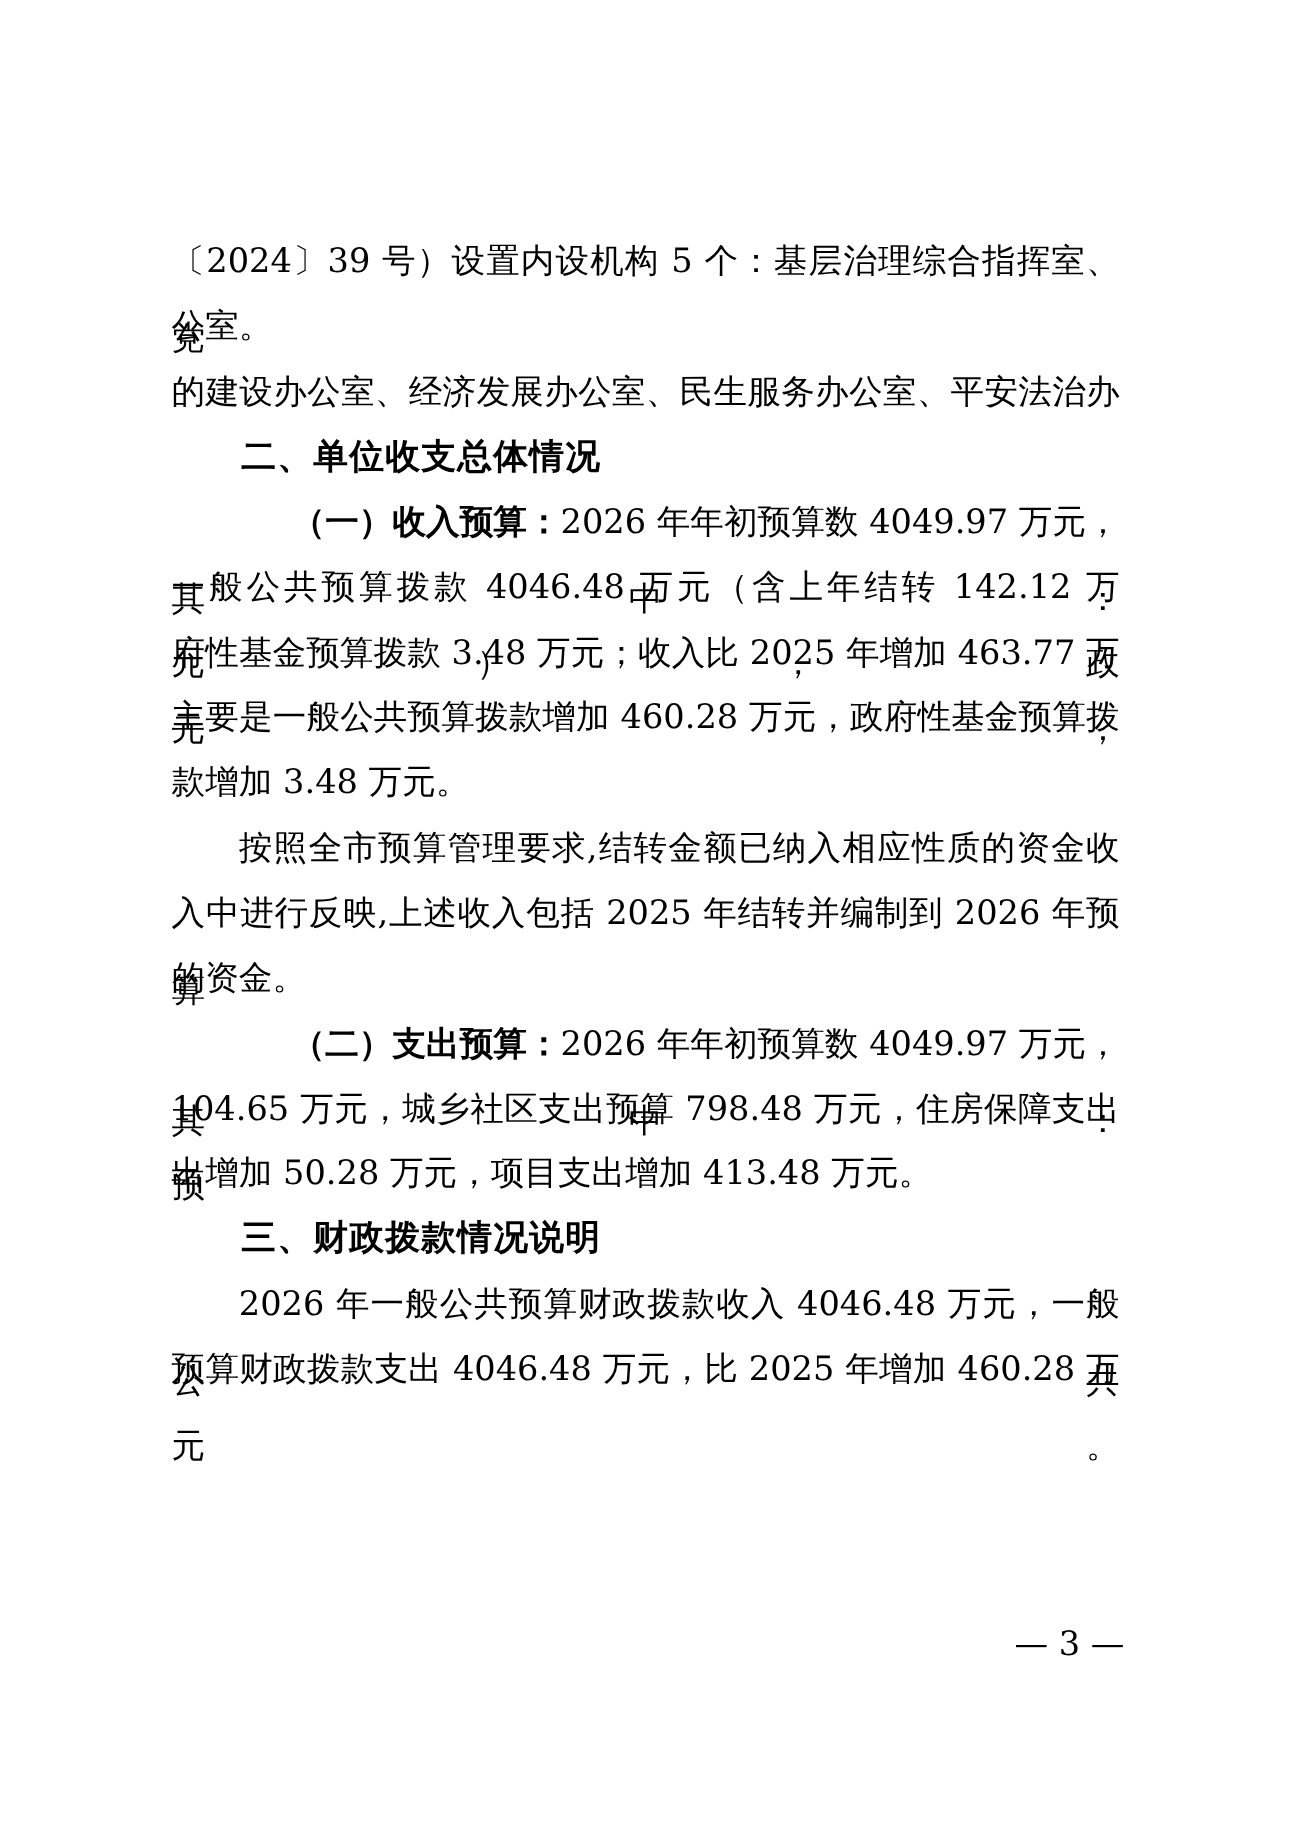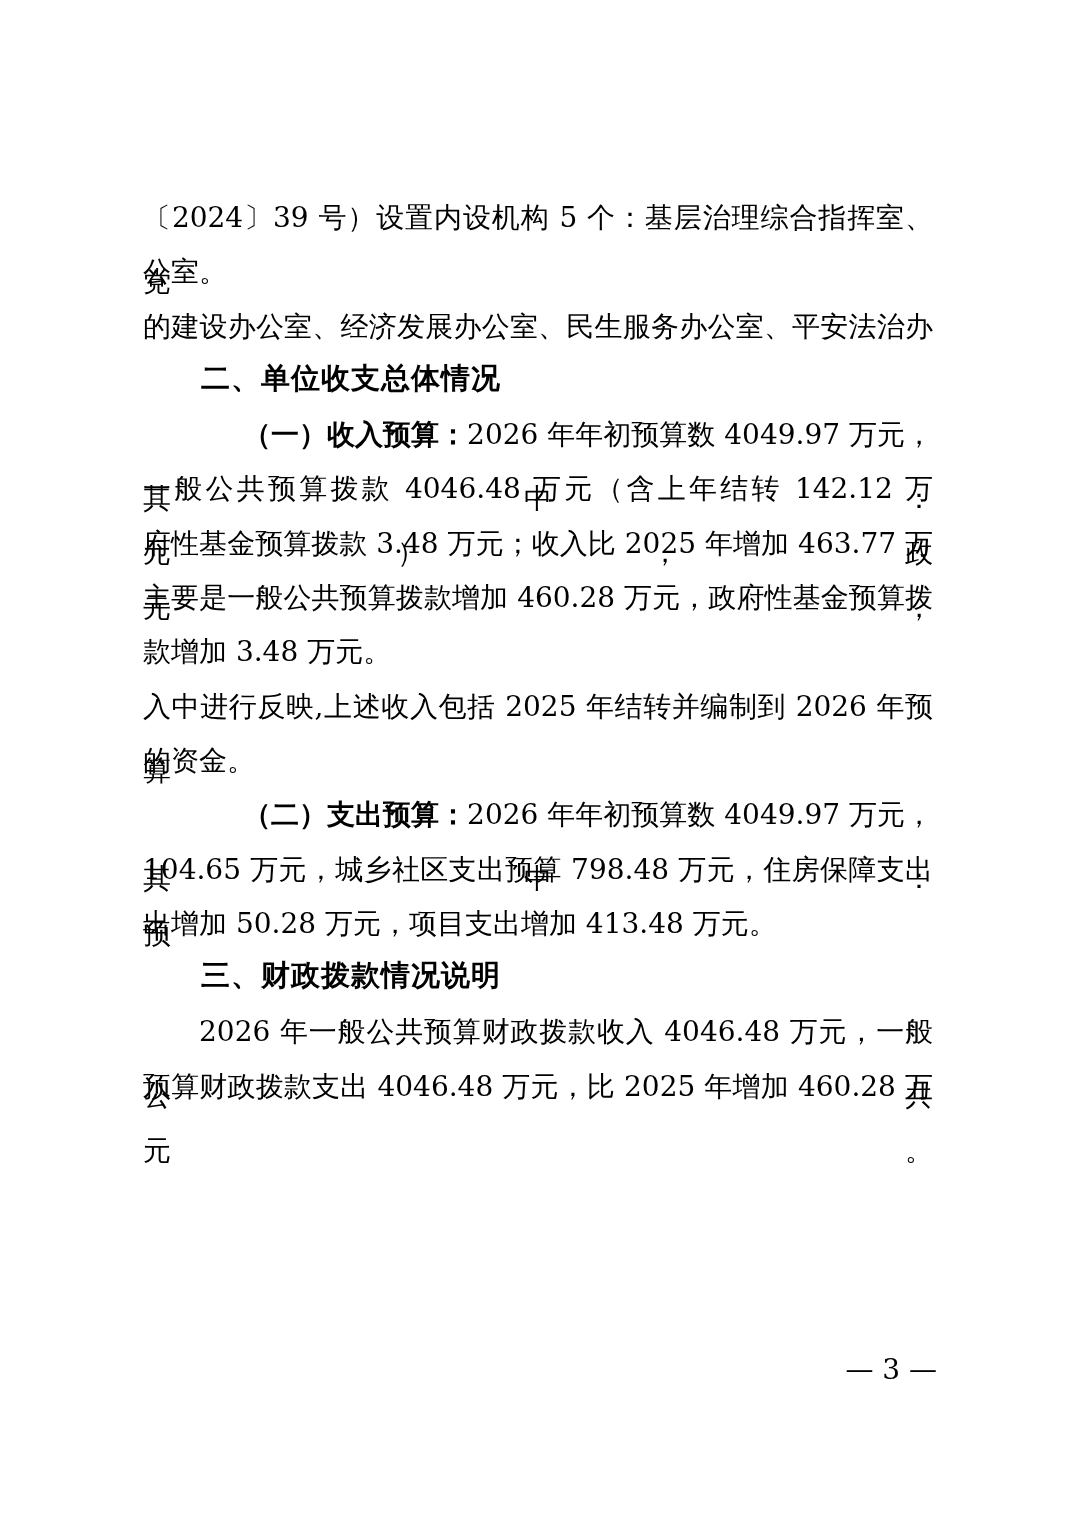--- a/index.html
+++ b/index.html
@@ -31,21 +31,21 @@
   }
   .line.justify {
     white-space: normal;
     text-align: justify;
     text-align-last: justify;
   }
   .line.indent {
     text-indent: 2em;
   }
   .line.heading {
-    font-family: Liberation Mono, monospace;
+    font-family: Liberation Sans, sans-serif;
     font-weight: 700;
     font-size: 29px;
     letter-spacing: 1px;
   }
   .lead {
     font-weight: 700;
     margin-left: 44px;
   }
   .page-number {
     position: absolute;
@@ -64,20 +64,21 @@
   <div class="content">
       <div class="line justify"><span>〔2024〕39 号）设置内设机构 5 个：基层治理综合指挥室、党</span></div>
       <div class="line plain"><span>公室。</span></div>
       <div class="line justify"><span>的建设办公室、经济发展办公室、民生服务办公室、平安法治办</span></div>
       <div class="line heading indent"><span>二、单位收支总体情况</span></div>
       <div class="line justify indent"><span class="lead">（一）收入预算：</span><span>2026 年年初预算数 4049.97 万元，其中：</span></div>
       <div class="line justify"><span>一般公共预算拨款 4046.48 万元（含上年结转 142.12 万元），政</span></div>
       <div class="line justify"><span>府性基金预算拨款 3.48 万元；收入比 2025 年增加 463.77 万元，</span></div>
       <div class="line justify"><span>主要是一般公共预算拨款增加 460.28 万元，政府性基金预算拨</span></div>
       <div class="line plain"><span>款增加 3.48 万元。</span></div>
+      <div class="line justify indent"><span>按照全市预算管理要求,结转金额已纳入相应性质的资金收</span></div>
       <div class="line justify"><span>入中进行反映,上述收入包括 2025 年结转并编制到 2026 年预算</span></div>
       <div class="line plain"><span>的资金。</span></div>
       <div class="line justify indent"><span class="lead">（二）支出预算：</span><span>2026 年年初预算数 4049.97 万元，其中：</span></div>
       <div class="line justify"><span>104.65 万元，城乡社区支出预算 798.48 万元，住房保障支出预</span></div>
       <div class="line plain"><span>出增加 50.28 万元，项目支出增加 413.48 万元。</span></div>
       <div class="line heading indent"><span>三、财政拨款情况说明</span></div>
       <div class="line justify indent"><span>2026 年一般公共预算财政拨款收入 4046.48 万元，一般公共</span></div>
       <div class="line justify"><span>预算财政拨款支出 4046.48 万元，比 2025 年增加 460.28 万元。</span></div>
     </div>
   <div class="page-number">— 3 —</div>

